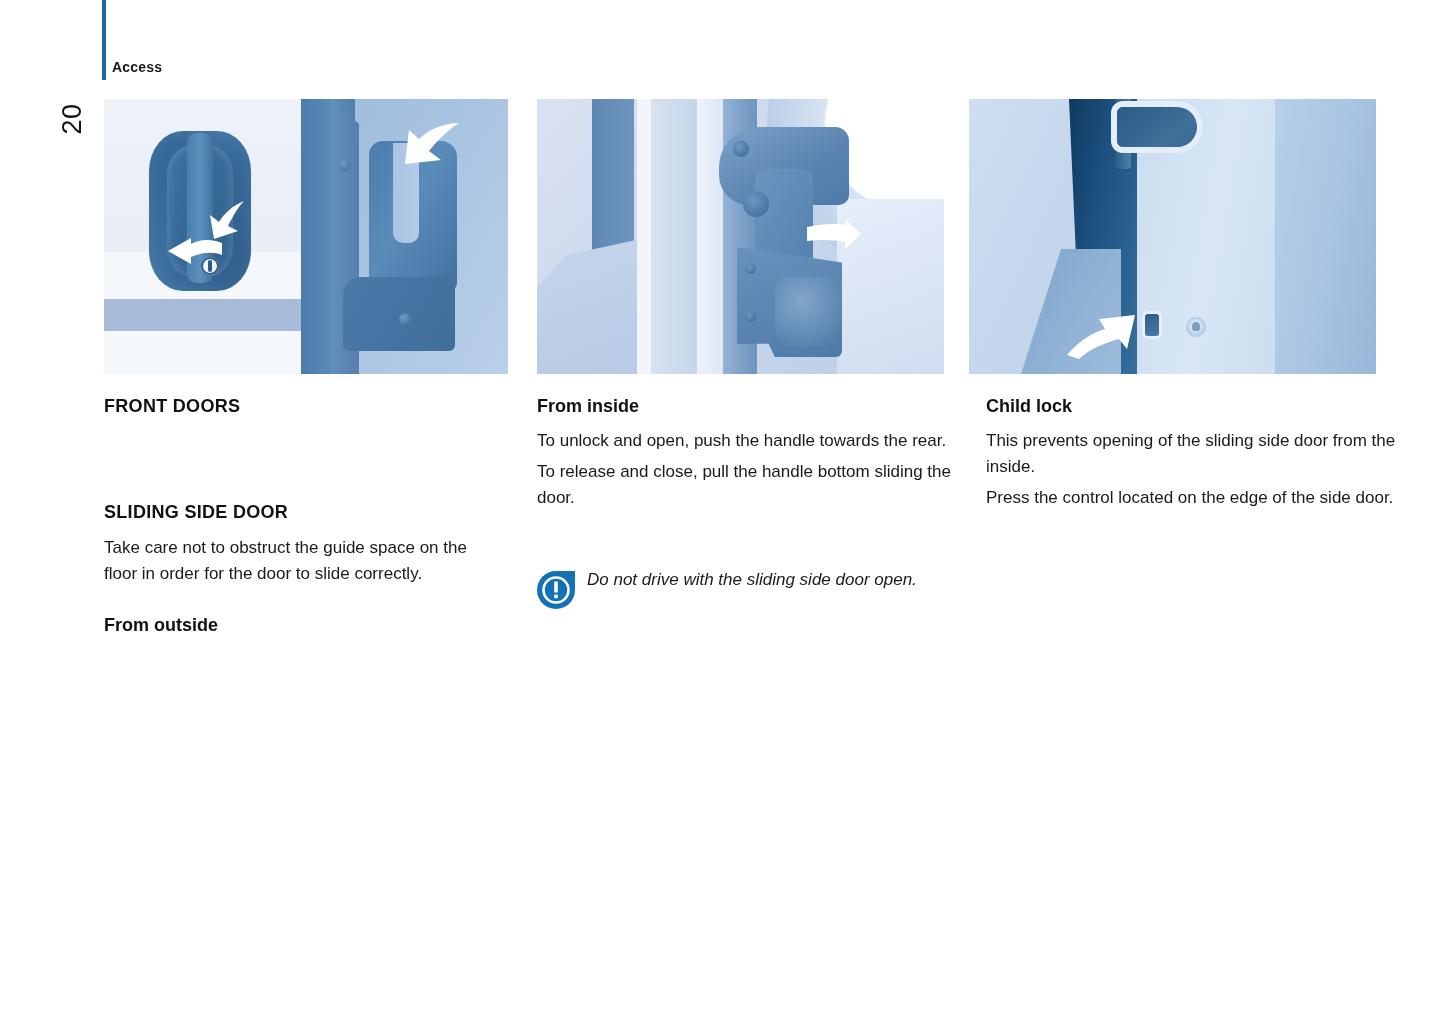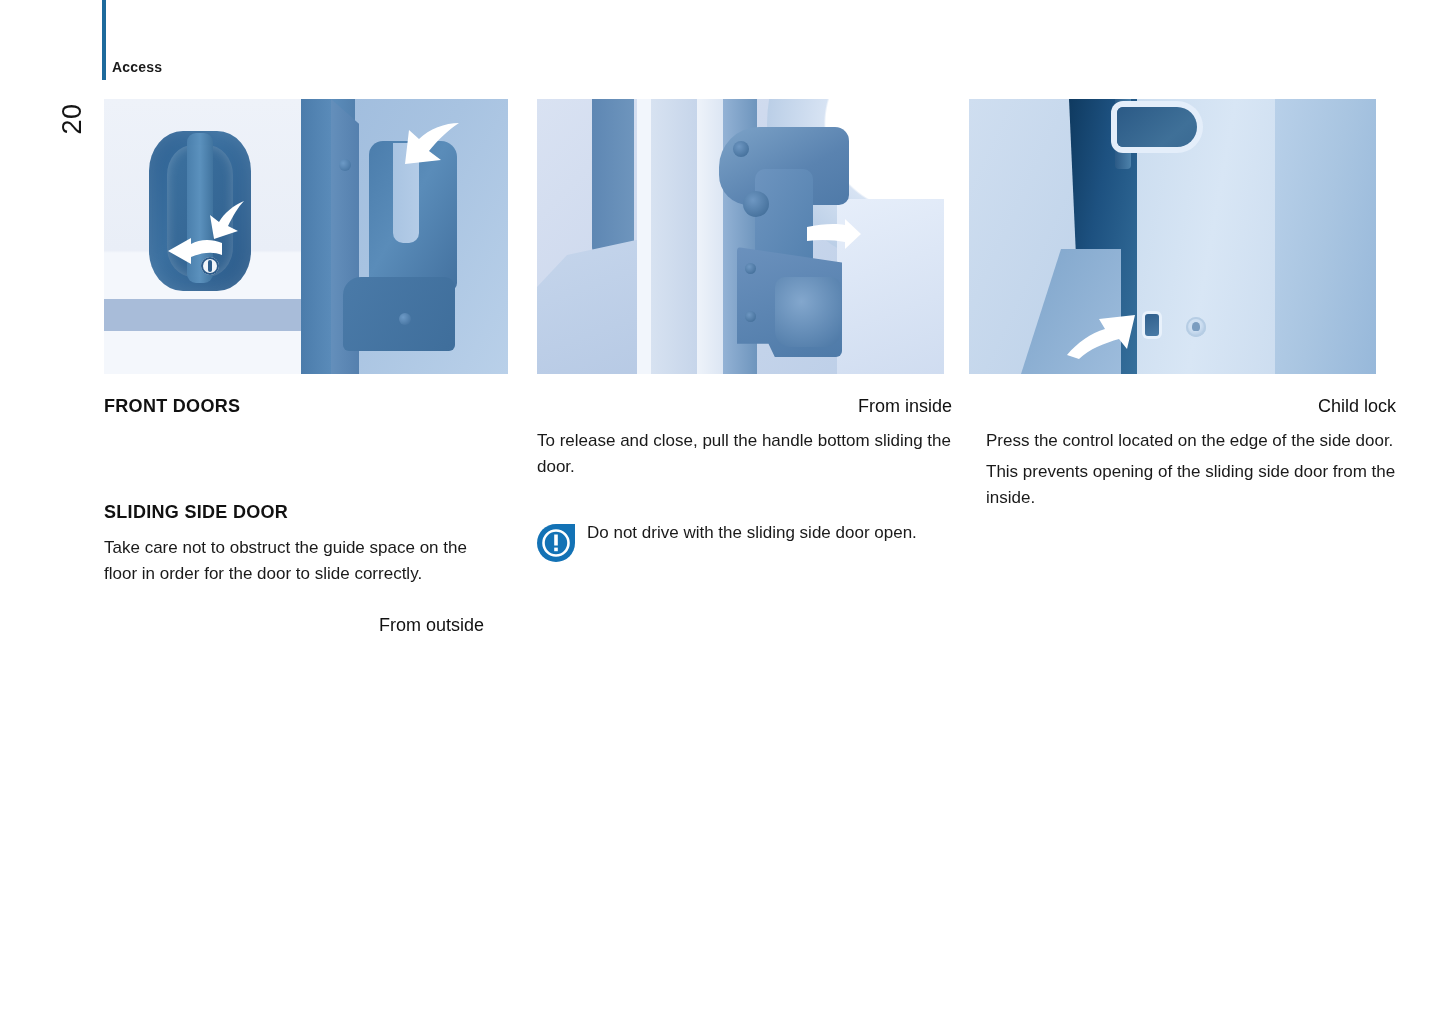--- a/index.html
+++ b/index.html
@@ -262,40 +262,40 @@
     margin: 0 0 24px 0;
     font-size: 18px;
     font-weight: bold;
     letter-spacing: 0.3px;
     line-height: 22px;
     color: #111111;
   }
   h3.sub-title {
     margin: 0 0 11px 0;
     font-size: 18px;
-    font-weight: normal;
+    font-weight: bold;
     line-height: 22px;
     color: #111111;
-    text-align: right;
   }
   p.body {
     margin: 0 0 5px 0;
     font-size: 17px;
     line-height: 26px;
     color: #1a1a1a;
   }
   .spacer-lg { height: 60px; }
   .spacer-sm { height: 22px; }
 
   
   .note {
     position: relative;
-    margin-top: 40px;
+    margin-top: 56px;
     padding-left: 50px;
     min-height: 46px;
+    font-style: italic;
   }
   .note-icon {
     position: absolute;
     left: 0px; top: 4px;
     width: 38px; height: 38px;
   }
   .note p {
     margin: 0;
     font-size: 17px;
     line-height: 26px;
@@ -385,30 +385,31 @@
   <h2 class="sec-title">FRONT DOORS</h2>
   <div class="spacer-lg"></div>
   <h2 class="sec-title" style="margin-bottom:12px;">SLIDING SIDE DOOR</h2>
   <p class="body">Take care not to obstruct the guide space on the floor in order for the door to slide correctly.</p>
   <div class="spacer-sm"></div>
   <h3 class="sub-title">From outside</h3>
 </div>
 
 <div class="column" id="col-2">
   <h3 class="sub-title">From inside</h3>
+  <p class="body">To unlock and open, push the handle towards the rear.</p>
   <p class="body">To release and close, pull the handle bottom sliding the door.</p>
 
   <div class="note">
     <svg class="note-icon" width="38" height="38" viewBox="0 0 38 38">
       <path d="M19 0 H38 V19 A19 19 0 1 1 19 0 Z" fill="#1372b5"></path>
       <circle cx="19" cy="19" r="12.5" fill="none" stroke="#ffffff" stroke-width="2.6"></circle>
       <rect x="17.2" y="10.5" width="3.6" height="11" fill="#ffffff"></rect>
       <rect x="17.2" y="23.6" width="3.6" height="3.6" fill="#ffffff"></rect>
     </svg>
     <p>Do not drive with the sliding side door open.</p>
   </div>
 </div>
 
 <div class="column" id="col-3">
   <h3 class="sub-title">Child lock</h3>
+  <p class="body">This prevents opening of the sliding side door from the inside.</p>
   <p class="body">Press the control located on the edge of the side door.</p>
-  <p class="body">This prevents opening of the sliding side door from the inside.</p>
 </div>
 
 </body></html>

